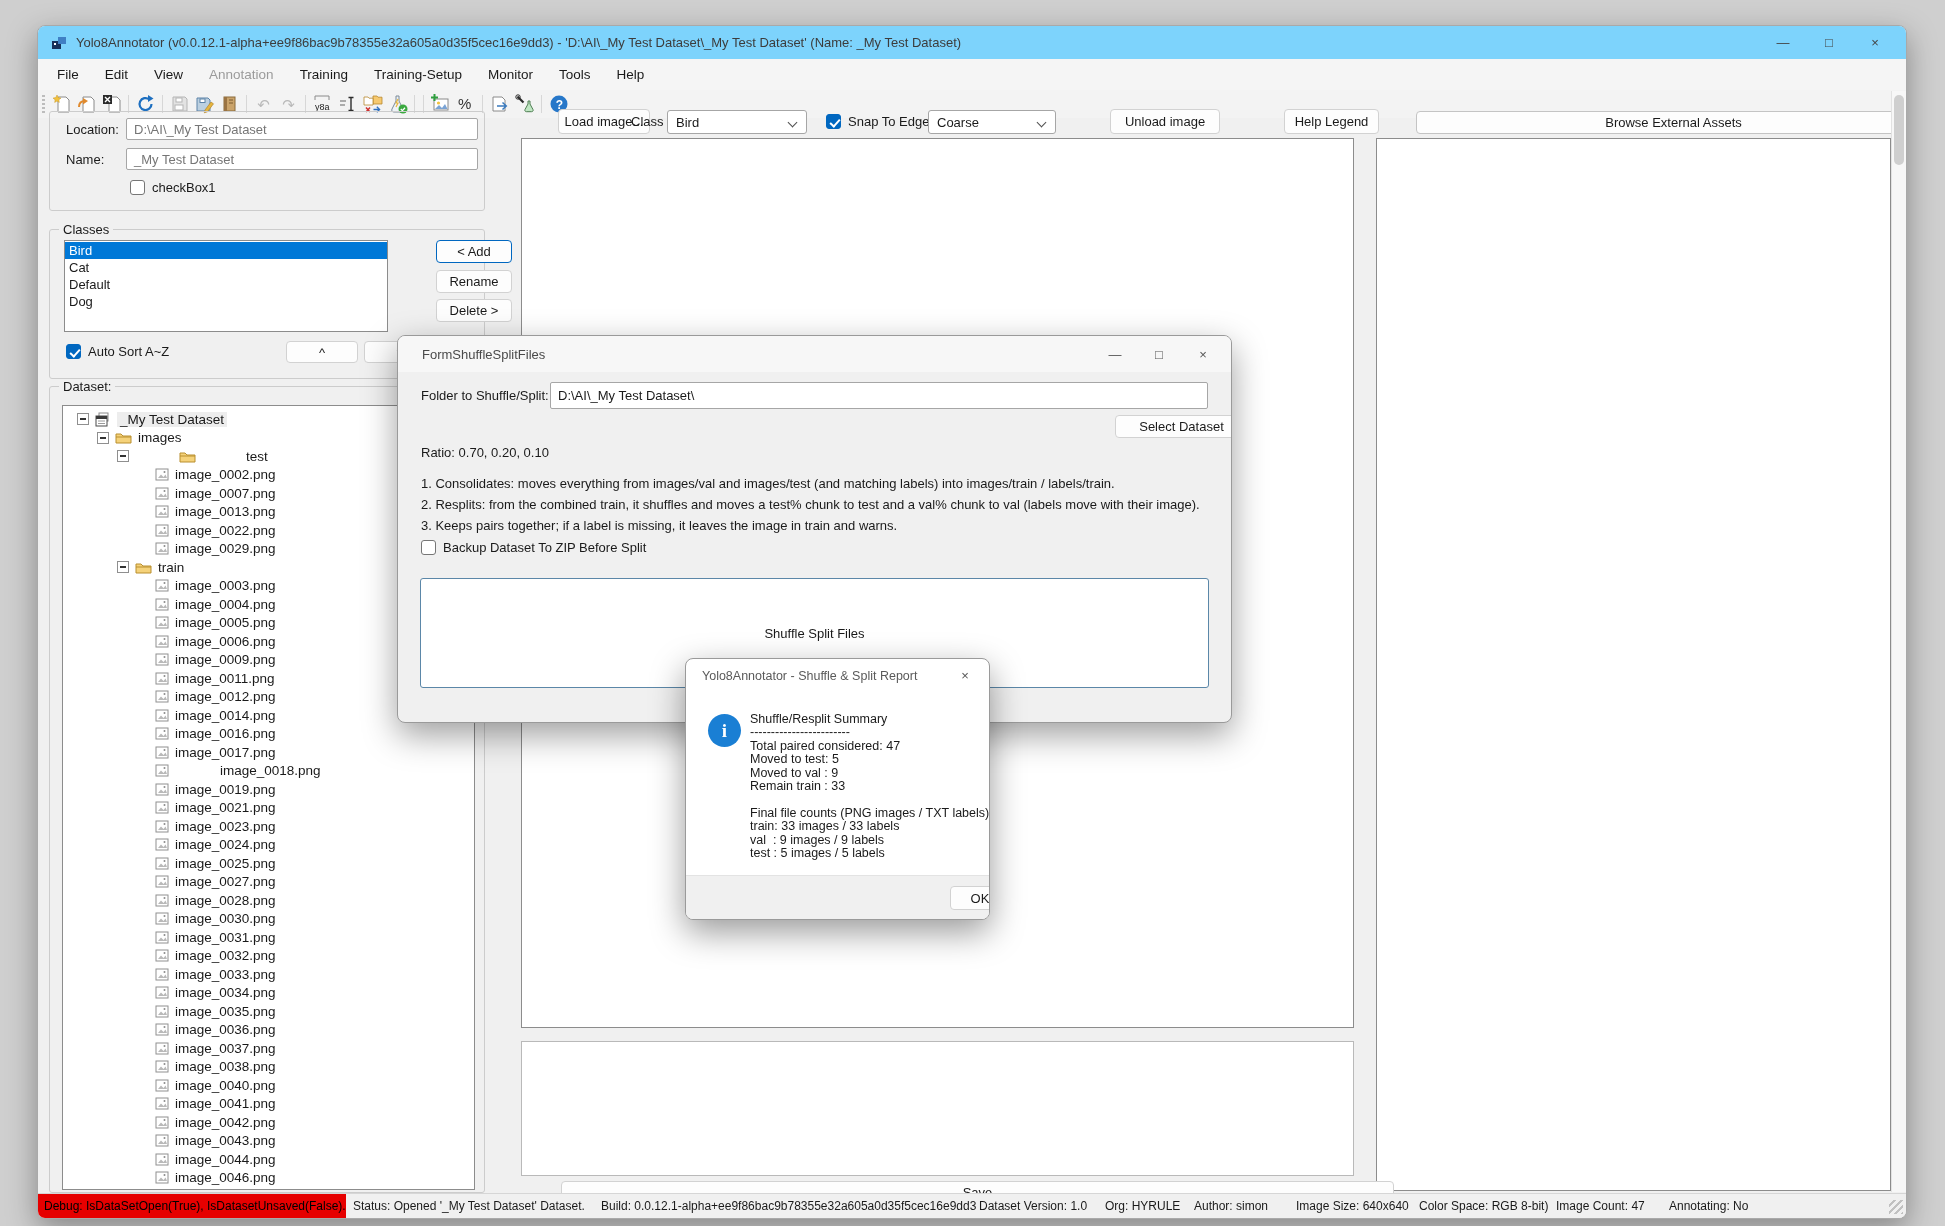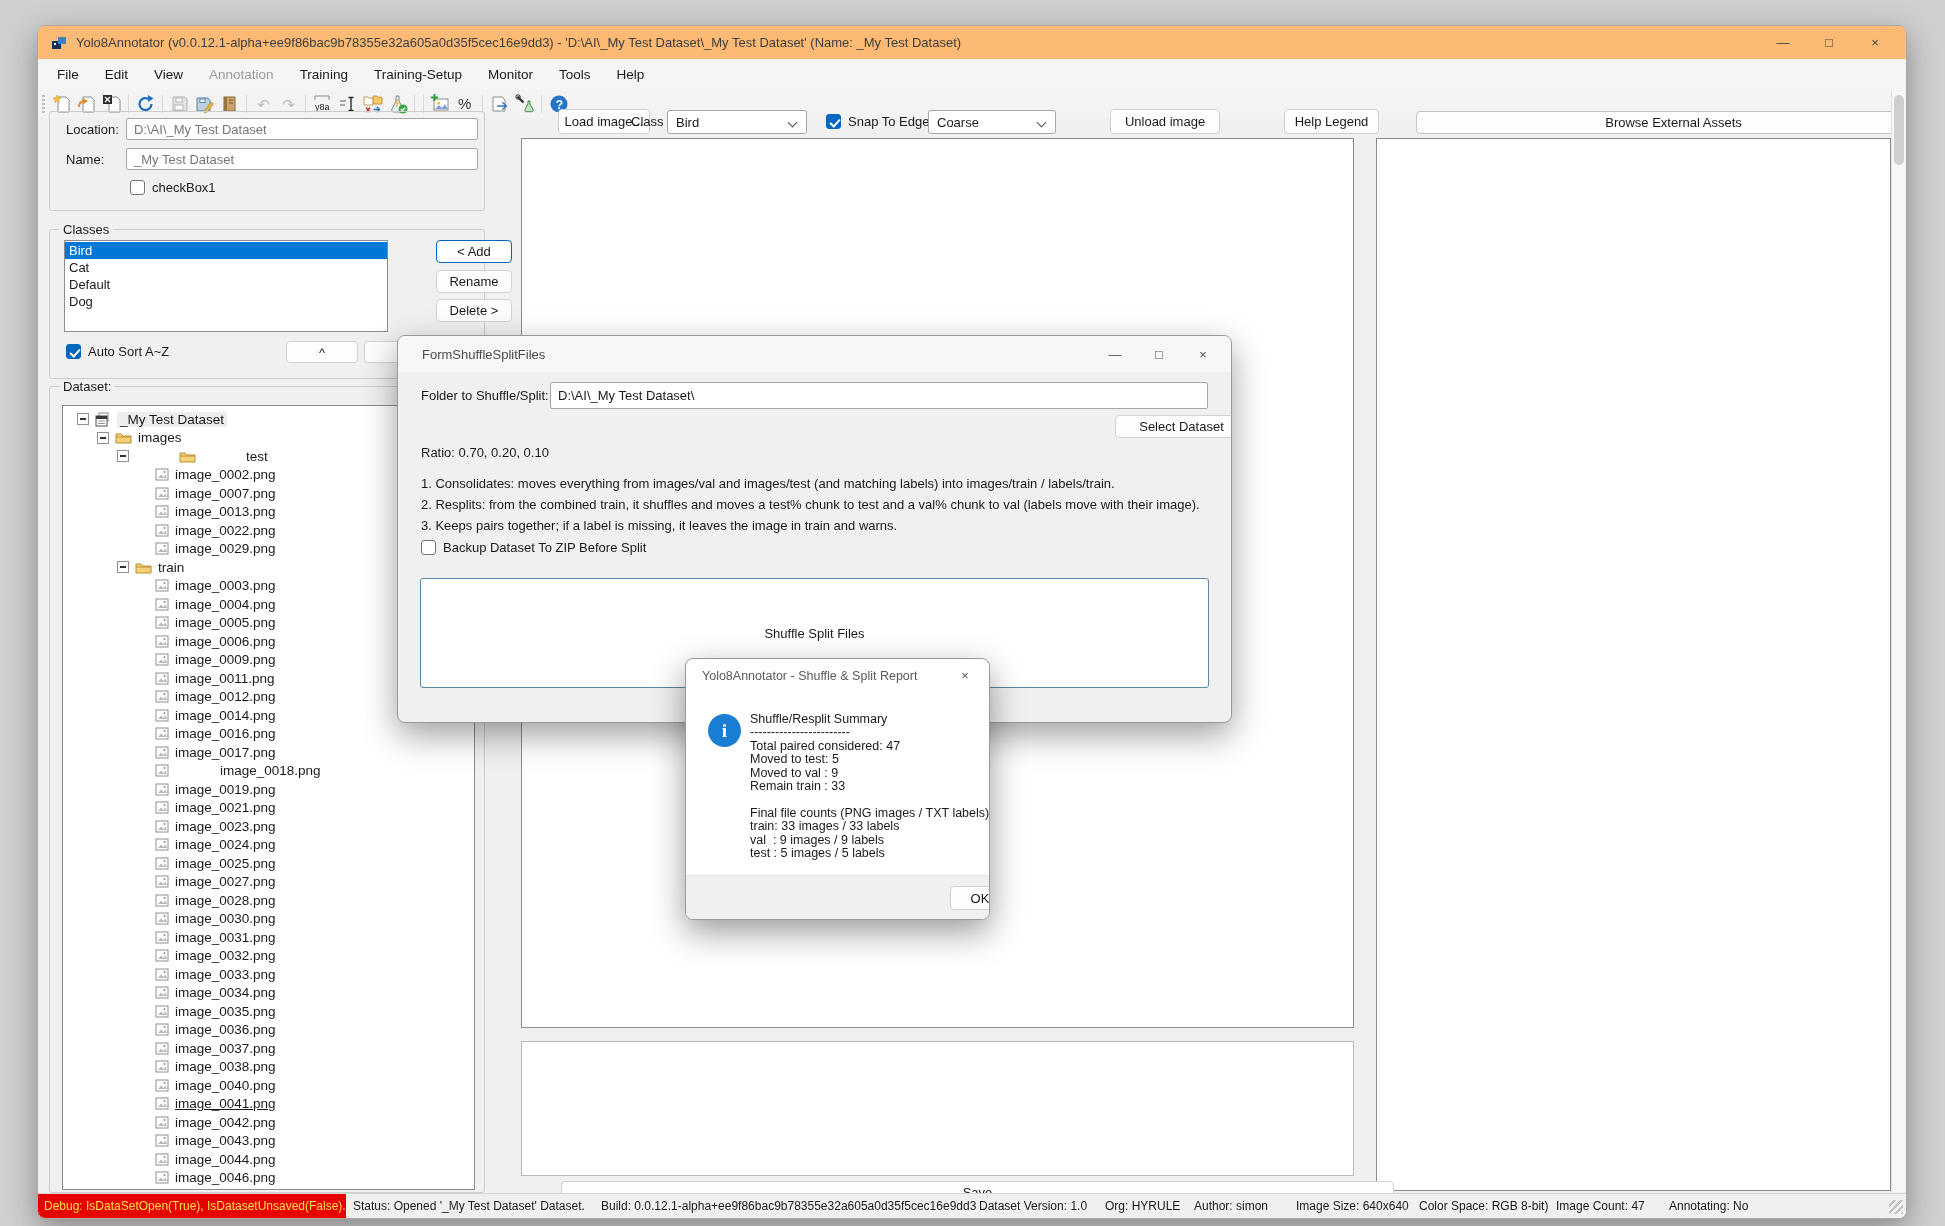--- a/index.html
+++ b/index.html
@@ -8,21 +8,21 @@
     background:#cfcfcf;
     font-family:"Liberation Sans", sans-serif;
     position:relative; overflow:hidden; color:#1a1a1a;
   }
   
   .window {
     position:absolute; left:37px; top:25px; width:1870px; height:1194px;
     background:#f0f0f0; border:1px solid #a9a9a9; border-radius:8px;
     box-shadow:0 10px 30px rgba(0,0,0,.35); overflow:hidden;
   }
-  .titlebar { height:33px; background:#fdba74; display:flex; align-items:center; padding:0 8px; }
+  .titlebar { height:33px; background:#7dd3fc; display:flex; align-items:center; padding:0 8px; }
   .app-icon { width:18px; height:18px; margin:0 8px 0 4px; flex:0 0 auto; }
   .title-text { font-size:13px; color:#3c3c3c; white-space:nowrap; overflow:hidden; }
   .win-controls { margin-left:auto; display:flex; }
   .win-btn { width:46px; height:30px; display:flex; align-items:center; justify-content:center; font-size:13px; color:#444; }
   .menubar { height:31px; background:#f5f5f5; display:flex; align-items:center; padding-left:6px; }
   .menu-item { padding:5px 13px; font-size:13.5px; color:#1a1a1a; border-radius:4px; }
   .menu-item.disabled { color:#9b9b9b; }
   .toolbar { height:28px; background:#f3f3f3; display:flex; align-items:center; padding-left:4px; }
   .grip { width:6px; height:18px; margin-right:4px;
     background:repeating-linear-gradient(to bottom,#bdbdbd 0 2px,transparent 2px 4px); width:3px; }
@@ -98,21 +98,21 @@
     background:#1a7fd4; color:#fff; display:flex; align-items:center; justify-content:center;
     font-size:19px; font-weight:bold; font-family:"Liberation Serif", serif; }
   .report-lines { position:absolute; left:64px; top:21px; font-size:12.5px; line-height:13.4px; }
   .rline { white-space:pre; }
   .rline:empty::before { content:"\00a0"; }
   .msg-footer { position:absolute; left:0; bottom:0; right:0; height:44px; background:#f0f0f0; border-top:1px solid #e3e3e3;padding-left:42px; }
 
   
   .statusbar { position:absolute; left:0; bottom:0; width:100%; height:25px; background:#f0f0f0;
     border-top:1px solid #d6d6d6; z-index:10; font-size:12px; }
-  .debug-badge { position:absolute; left:0; top:0; height:24px; width:308px; background:#e60000; color:#fde047;
+  .debug-badge { position:absolute; left:0; top:0; height:24px; width:308px; background:#e60000; color:#000000;
     display:flex; align-items:center; padding-left:6px; white-space:nowrap; overflow:hidden; }
   .sitem { position:absolute; top:5px; white-space:nowrap; color:#1a1a1a; }
   .s0{left:315px}.s1{left:563px}.s2{left:941px}.s3{left:1067px}.s4{left:1156px}
   .s5{left:1258px}.s6{left:1381px}.s7{left:1518px}.s8{left:1631px}
   .resize-grip { position:absolute; right:3px; top:6px; width:14px; height:14px;
     background:repeating-linear-gradient(135deg,transparent 0 3px,#b5b5b5 3px 5px); opacity:.8; }
 
   .scroll-strip { position:absolute; right:0; top:65px; width:15px; bottom:26px; background:#f7f7f7; border-left:1px solid #e2e2e2; }
   .scroll-thumb { position:absolute; left:2px; top:4px; width:10px; height:70px; background:#cfcfcf; border-radius:5px; }
 </style>
@@ -707,21 +707,21 @@
             <span class="tree-ic">
               <svg width="14" height="13">
                 <rect x="1" y="1" width="12" height="11" fill="#fff" stroke="#909090"></rect>
                 <circle cx="9.5" cy="4" r="1" fill="#8a8a8a"></circle>
                 <path d="M3 10l3-3.5 2.5 2.5 2-2.5 1.5 3.5z" fill="#b9b9b9"></path>
               </svg>
             </span>
             <span>image_0040.png</span>
           </div>
 
-          <div class="trow" style="padding-left:88px;text-decoration:underline;">
+          <div class="trow" style="padding-left:88px;">
             <span class="tree-ic">
               <svg width="14" height="13">
                 <rect x="1" y="1" width="12" height="11" fill="#fff" stroke="#909090"></rect>
                 <circle cx="9.5" cy="4" r="1" fill="#8a8a8a"></circle>
                 <path d="M3 10l3-3.5 2.5 2.5 2-2.5 1.5 3.5z" fill="#b9b9b9"></path>
               </svg>
             </span>
             <span>image_0041.png</span>
           </div>
 

